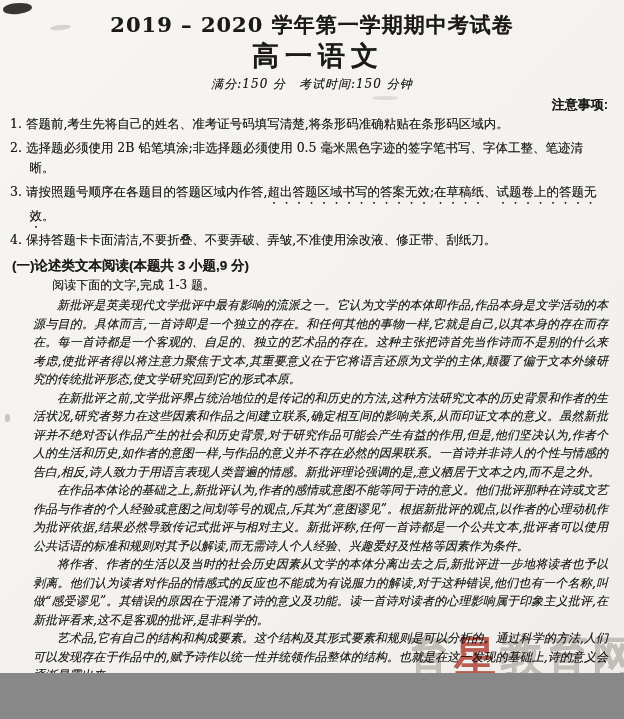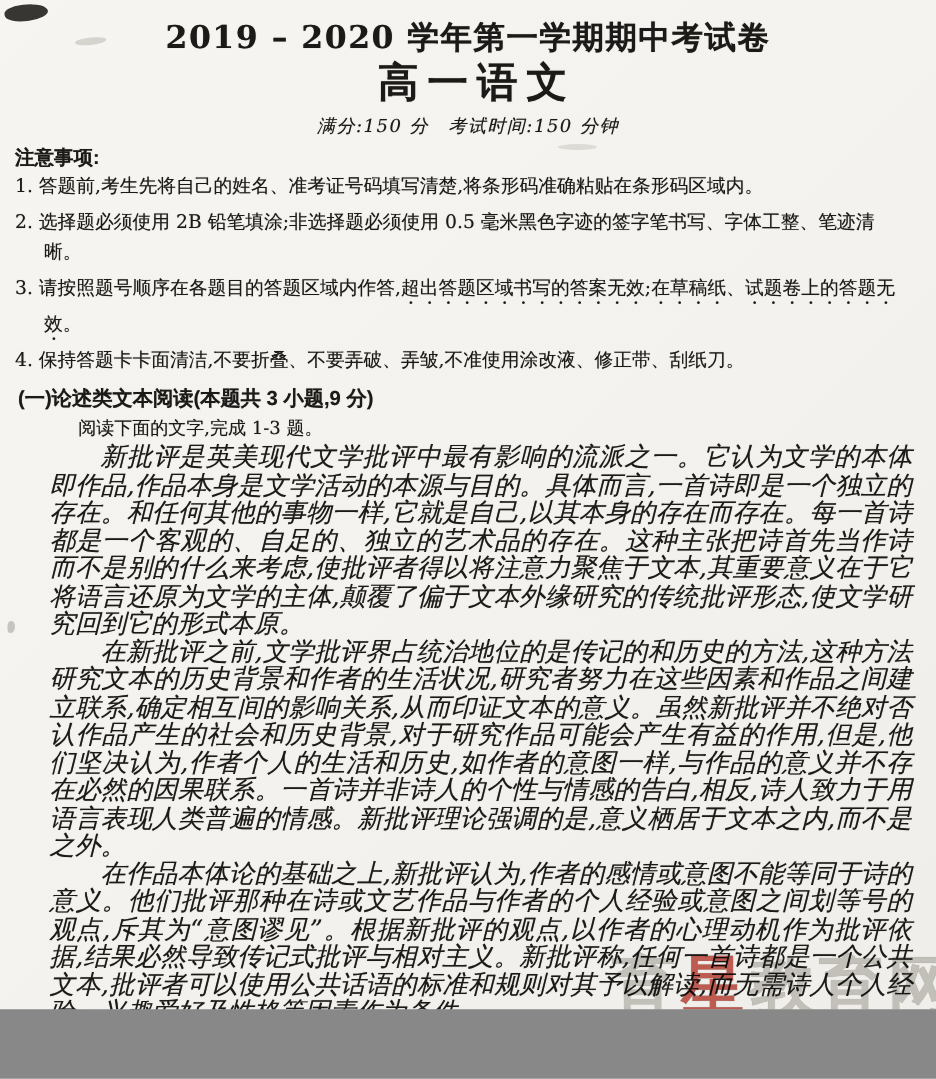--- a/index.html
+++ b/index.html
@@ -13,32 +13,32 @@
     color:#1b1a18;
     font-family:"DejaVu Serif","Liberation Serif",serif;
     text-shadow:0 0 .5px rgba(40,38,34,.55);
   }
   .hdr{ text-align:center; padding-top:12px;}
   .title1{ font-size:21px; line-height:26px; font-weight:bold; letter-spacing:1px;}
   .title2{ font-size:27px; line-height:32px; font-weight:bold; margin-top:2px; letter-spacing:6px;margin-left:12px;}
   .meta{ font-size:12px; line-height:16px; margin-top:4px; font-style:italic; letter-spacing:1px;}
   .meta span{ margin:0 4px;}
   .notice{ margin:4px 16px 0 10px;}
-  .notice-heading{ font-family:"Liberation Sans","DejaVu Sans",sans-serif; font-weight:bold; font-size:13px; line-height:18px;}
+  .notice-heading{ font-family:"Liberation Sans","DejaVu Sans",sans-serif; font-weight:bold; font-size:13px; line-height:18px;text-align:right;}
   .notice-item{ font-size:12.5px; line-height:20px; padding-left:1.55em; text-indent:-1.55em;}
   .emph{
     -webkit-text-emphasis:filled dot #1b1a18;
     text-emphasis:filled dot #1b1a18;
     -webkit-text-emphasis-position:under;
     text-emphasis-position:under right;
   }
   .sec-h{ font-family:"Liberation Sans","DejaVu Sans",sans-serif; font-weight:bold; font-size:13.5px; line-height:20px; margin:2px 16px 0 12px;}
   .passage{ margin:0 16px 0 33px;}
   .instruction{ font-size:12px; line-height:17px; margin:1px 0 2px 0; text-indent:1.6em;}
-  .para{ font-size:17px; line-height:18.5px; margin:0; text-indent:2em; font-style:italic; text-align:justify;}
+  .para{ font-size:12px; line-height:18.5px; margin:0; text-indent:2em; font-style:italic; text-align:justify;}
   
   .watermark{ position:absolute; left:408px; top:634px; z-index:3; pointer-events:none; mix-blend-mode:multiply; opacity:.85;}
   .wm-chars{ font-family:"Liberation Sans","DejaVu Sans",sans-serif; font-weight:bold; font-size:42px; line-height:46px; letter-spacing:4px; color:#c6c4bf; white-space:nowrap;}
   .wm-red{ color:#c0453a;}
   .wm-url{ font-family:"Liberation Sans","DejaVu Sans",sans-serif; font-weight:bold; font-size:19px; letter-spacing:3px; color:#cbc9c4; margin-top:1px; padding-left:26px;}
   
   .corner-mark{ position:absolute; left:3px; top:3px; width:29px; height:11px; background:#262522; border-radius:45% 60% 50% 55%; transform:rotate(-7deg); opacity:.92;}
   .smudge-a{ position:absolute; left:50px; top:25px; width:21px; height:5px; background:#bcb8b1; border-radius:50%; transform:rotate(-6deg); opacity:.55;}
   .smudge-b{ position:absolute; left:5px; top:414px; width:5px; height:8px; background:#a9a59e; border-radius:50% 50% 60% 40%; opacity:.6;}
   .smudge-c{ position:absolute; left:372px; top:96px; width:26px; height:4px; background:#c2beb7; border-radius:50%; opacity:.45;}
@@ -78,20 +78,21 @@
     </div>
   </div>
 
   <div class="sec-h">(一)论述类文本阅读(本题共 3 小题,9 分)</div>
 
   <div class="passage">
     <p class="instruction">阅读下面的文字,完成 1-3 题。</p>
     <p class="para">新批评是英美现代文学批评中最有影响的流派之一。它认为文学的本体即作品,作品本身是文学活动的本源与目的。具体而言,一首诗即是一个独立的存在。和任何其他的事物一样,它就是自己,以其本身的存在而存在。每一首诗都是一个客观的、自足的、独立的艺术品的存在。这种主张把诗首先当作诗而不是别的什么来考虑,使批评者得以将注意力聚焦于文本,其重要意义在于它将语言还原为文学的主体,颠覆了偏于文本外缘研究的传统批评形态,使文学研究回到它的形式本原。</p>
     <p class="para">在新批评之前,文学批评界占统治地位的是传记的和历史的方法,这种方法研究文本的历史背景和作者的生活状况,研究者努力在这些因素和作品之间建立联系,确定相互间的影响关系,从而印证文本的意义。虽然新批评并不绝对否认作品产生的社会和历史背景,对于研究作品可能会产生有益的作用,但是,他们坚决认为,作者个人的生活和历史,如作者的意图一样,与作品的意义并不存在必然的因果联系。一首诗并非诗人的个性与情感的告白,相反,诗人致力于用语言表现人类普遍的情感。新批评理论强调的是,意义栖居于文本之内,而不是之外。</p>
     <p class="para">在作品本体论的基础之上,新批评认为,作者的感情或意图不能等同于诗的意义。他们批评那种在诗或文艺作品与作者的个人经验或意图之间划等号的观点,斥其为“意图谬见”。根据新批评的观点,以作者的心理动机作为批评依据,结果必然导致传记式批评与相对主义。新批评称,任何一首诗都是一个公共文本,批评者可以使用公共话语的标准和规则对其予以解读,而无需诗人个人经验、兴趣爱好及性格等因素作为条件。</p>
+    <p class="para">将作者、作者的生活以及当时的社会历史因素从文学的本体分离出去之后,新批评进一步地将读者也予以剥离。他们认为读者对作品的情感式的反应也不能成为有说服力的解读,对于这种错误,他们也有一个名称,叫做“感受谬见”。其错误的原因在于混淆了诗的意义及功能。读一首诗对读者的心理影响属于印象主义批评,在新批评看来,这不是客观的批评,是非科学的。</p>
     <p class="para">艺术品,它有自己的结构和构成要素。这个结构及其形式要素和规则是可以分析的。通过科学的方法,人们可以发现存在于作品中的,赋予诗作以统一性并统领作品整体的结构。也就是在这一发现的基础上,诗的意义会逐渐显露出来。</p>
   </div>
 
   <div class="watermark">
     <div class="wm-chars">
       <span>育</span><span class="wm-red">星</span><span>教</span><span>育</span><span>网</span>
     </div>
     <div class="wm-url">www.ht88.com</div>
   </div>
 

